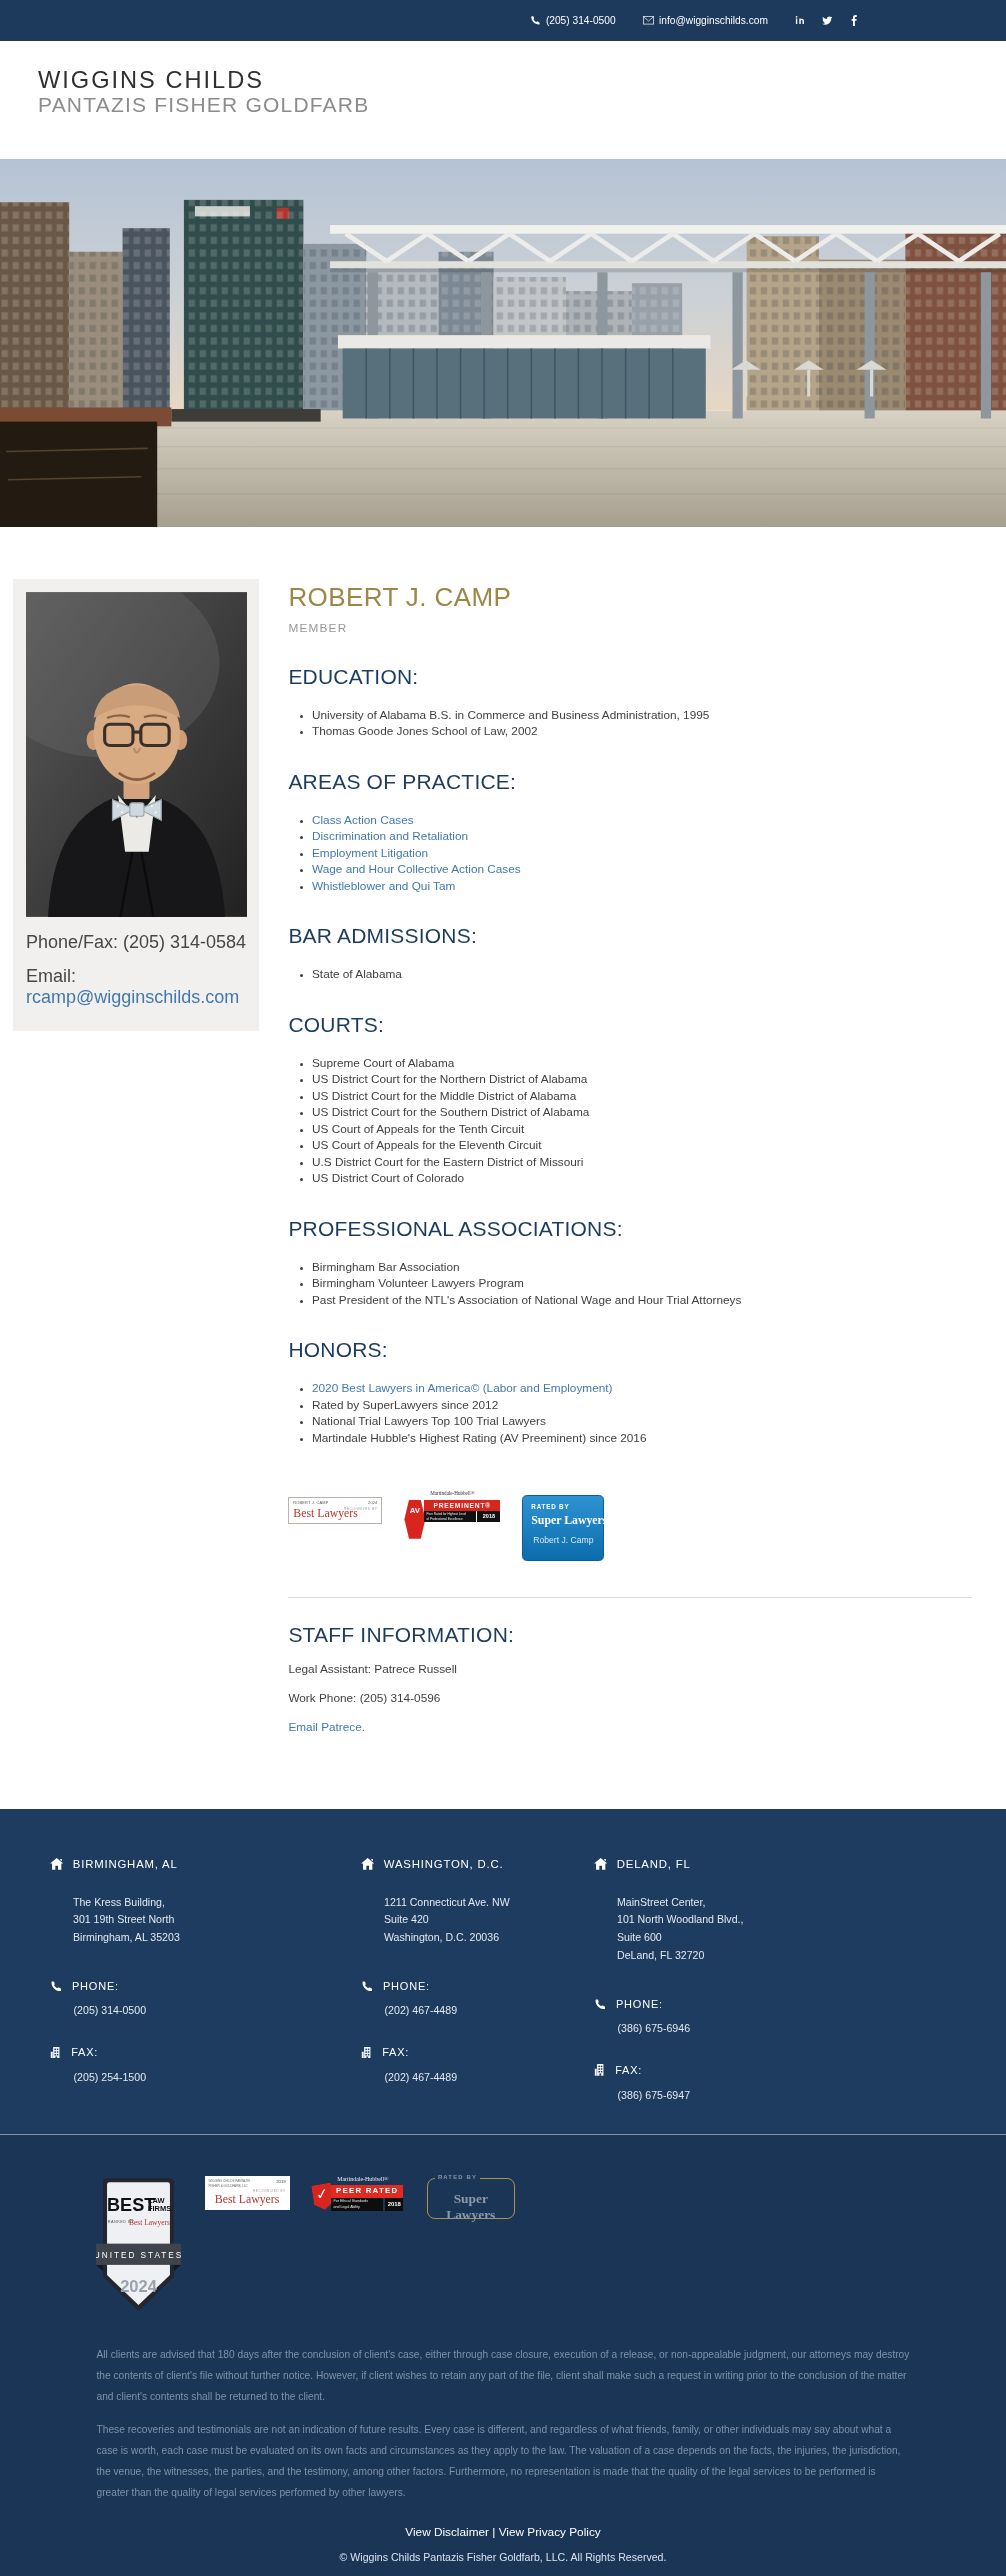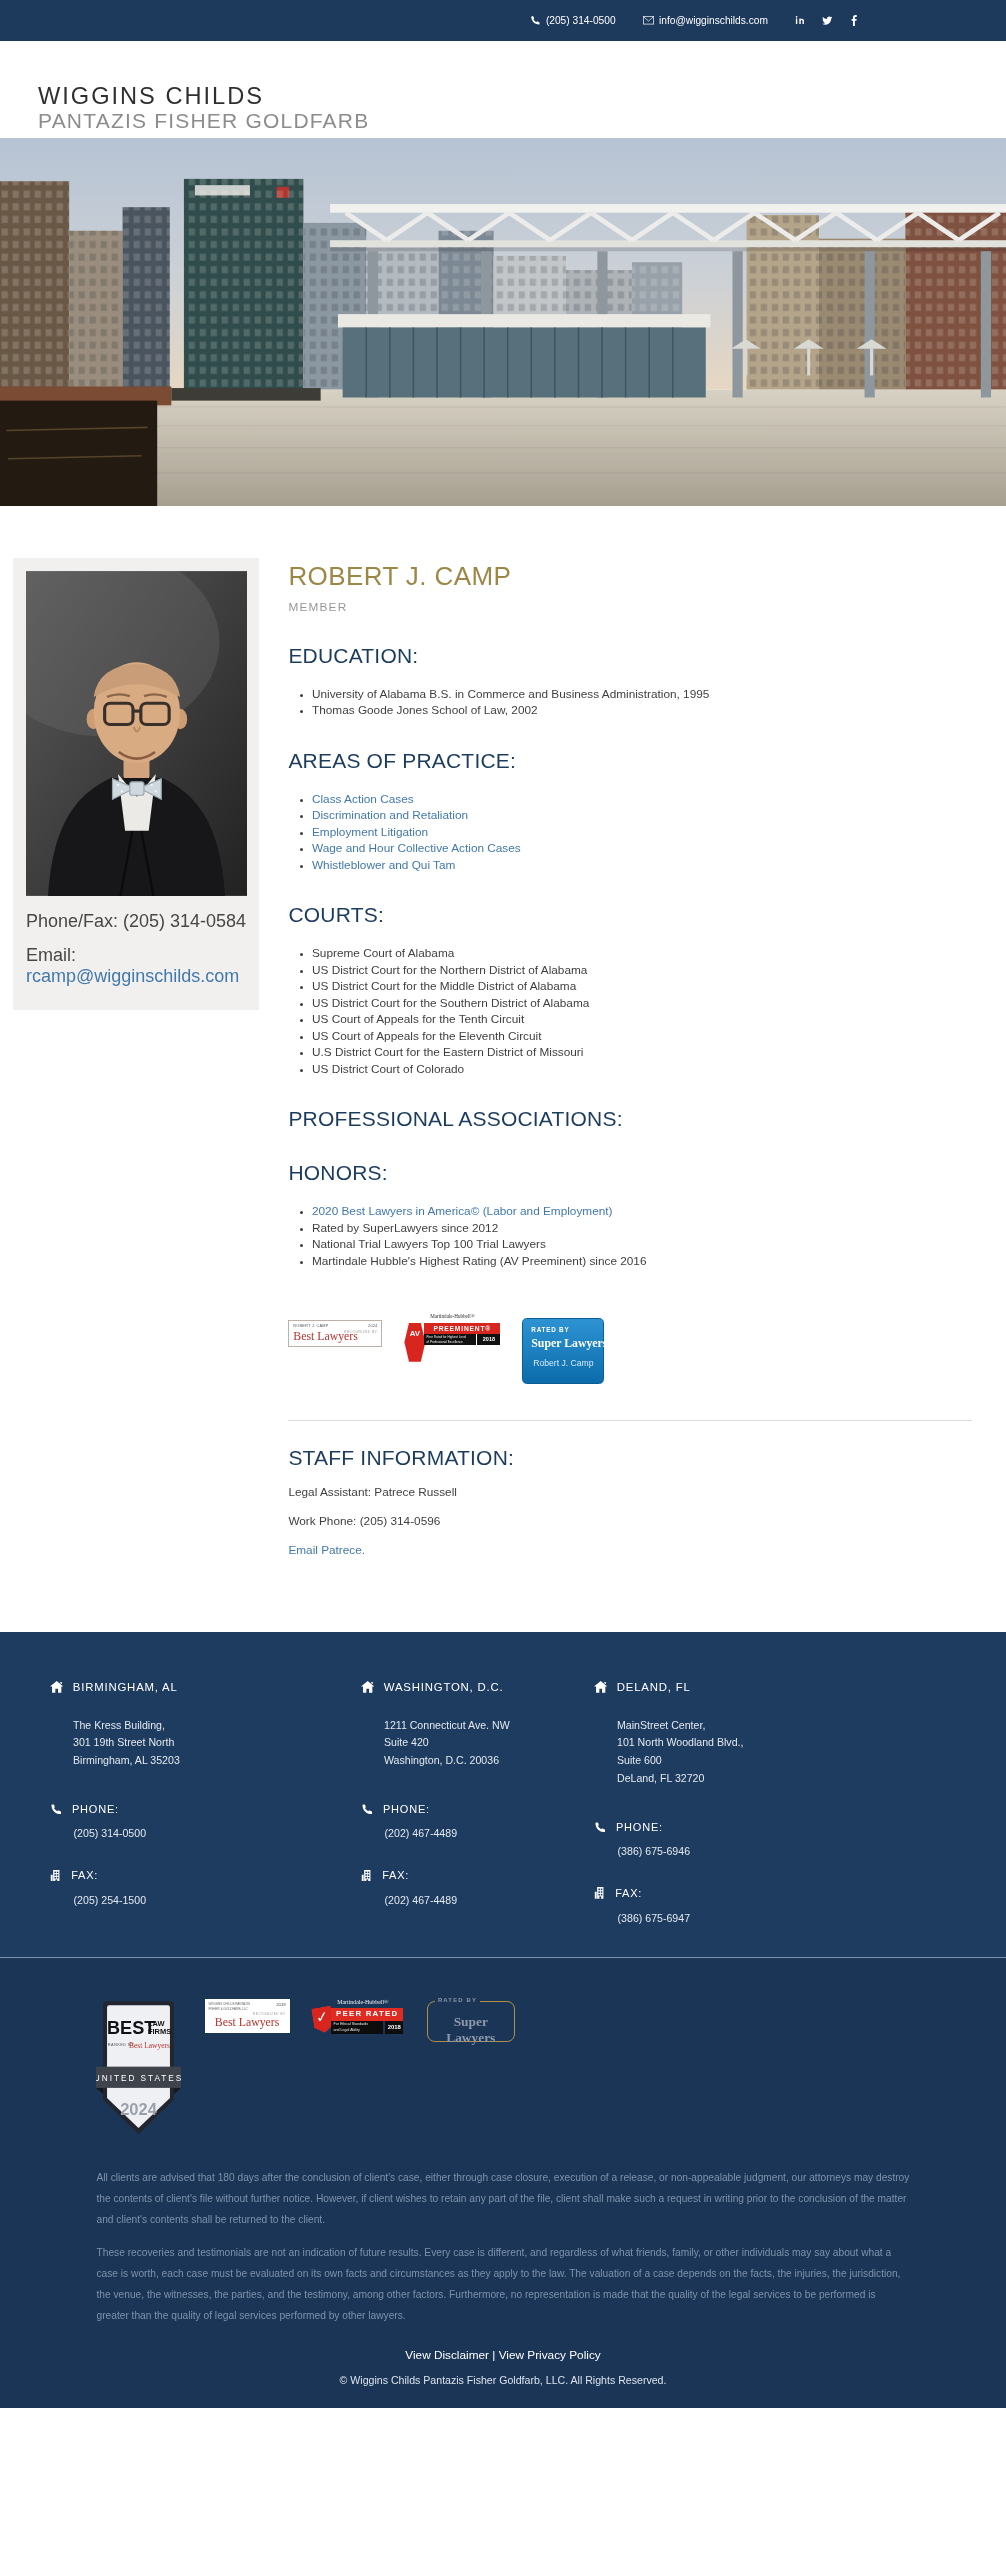--- a/index.html
+++ b/index.html
@@ -7,21 +7,21 @@
   body { width:1006px; margin:0 auto; font-family:"Liberation Sans","DejaVu Sans",sans-serif; color:#3f3f3f; }
 
   
   .topbar { height:41px; background:#1d3a5c; display:flex; align-items:center; justify-content:flex-end; padding-right:149px; gap:27px; color:#fff; font-size:10.2px; }
   .topbar a { color:#fff; text-decoration:none; }
   .tb-item { display:flex; align-items:center; gap:5.5px; }
   .tb-social { display:flex; align-items:center; gap:17.3px; }
   .ic-svg { display:inline-block; line-height:0; }
 
   
-  .header { height:81px; background:#fff; display:flex; justify-content:space-between; padding:0 68px 0 38px;margin-top:16px; }
+  .header { height:118px; background:#fff; display:flex; justify-content:space-between; padding:0 68px 0 38px; }
   .logo { padding-top:27px; cursor:pointer; }
   .logo-1 { font-size:23.6px; letter-spacing:2px; color:#2f2f2f; line-height:25px; }
   .logo-2 { font-size:21px; letter-spacing:1.2px; color:#8c8c8c; line-height:23.6px; }
   .header-right { padding-top:28px; display:flex; flex-direction:column; align-items:flex-end; }
   .main-nav { display:flex; gap:19px; }
   .nav-item { font-size:10.6px; color:#2e4964; letter-spacing:0.3px; text-decoration:none; cursor:pointer; white-space:nowrap; }
   .header-search { margin-top:7px; cursor:pointer; }
 
   
   .hero { display:block; width:1006px; height:368px; }
@@ -369,20 +369,29 @@
               <li>
                 <span class="link">Wage and Hour Collective Action Cases</span>
               </li>
 
               <li>
                 <span class="link">Whistleblower and Qui Tam</span>
               </li>
             </ul>
         </section>
 
+        <section class="psec">
+          <h2 class="sec-h">BAR ADMISSIONS:</h2>
+          <ul class="sec-list">
+
+              <li>
+                <span>State of Alabama</span>
+              </li>
+            </ul>
+        </section>
 
         <section class="psec">
           <h2 class="sec-h">COURTS:</h2>
           <ul class="sec-list">
 
               <li>
                 <span>Supreme Court of Alabama</span>
               </li>
 
               <li>
@@ -410,20 +419,34 @@
               </li>
 
               <li>
                 <span>US District Court of Colorado</span>
               </li>
             </ul>
         </section>
 
         <section class="psec">
           <h2 class="sec-h">PROFESSIONAL ASSOCIATIONS:</h2>
+          <ul class="sec-list">
+
+              <li>
+                <span>Birmingham Bar Association</span>
+              </li>
+
+              <li>
+                <span>Birmingham Volunteer Lawyers Program</span>
+              </li>
+
+              <li>
+                <span>Past President of the NTL's Association of National Wage and Hour Trial Attorneys</span>
+              </li>
+            </ul>
         </section>
 
         <section class="psec">
           <h2 class="sec-h">HONORS:</h2>
           <ul class="sec-list">
 
               <li>
                 <span class="link">2020 Best Lawyers in America© (Labor and Employment)</span>
               </li>
 

